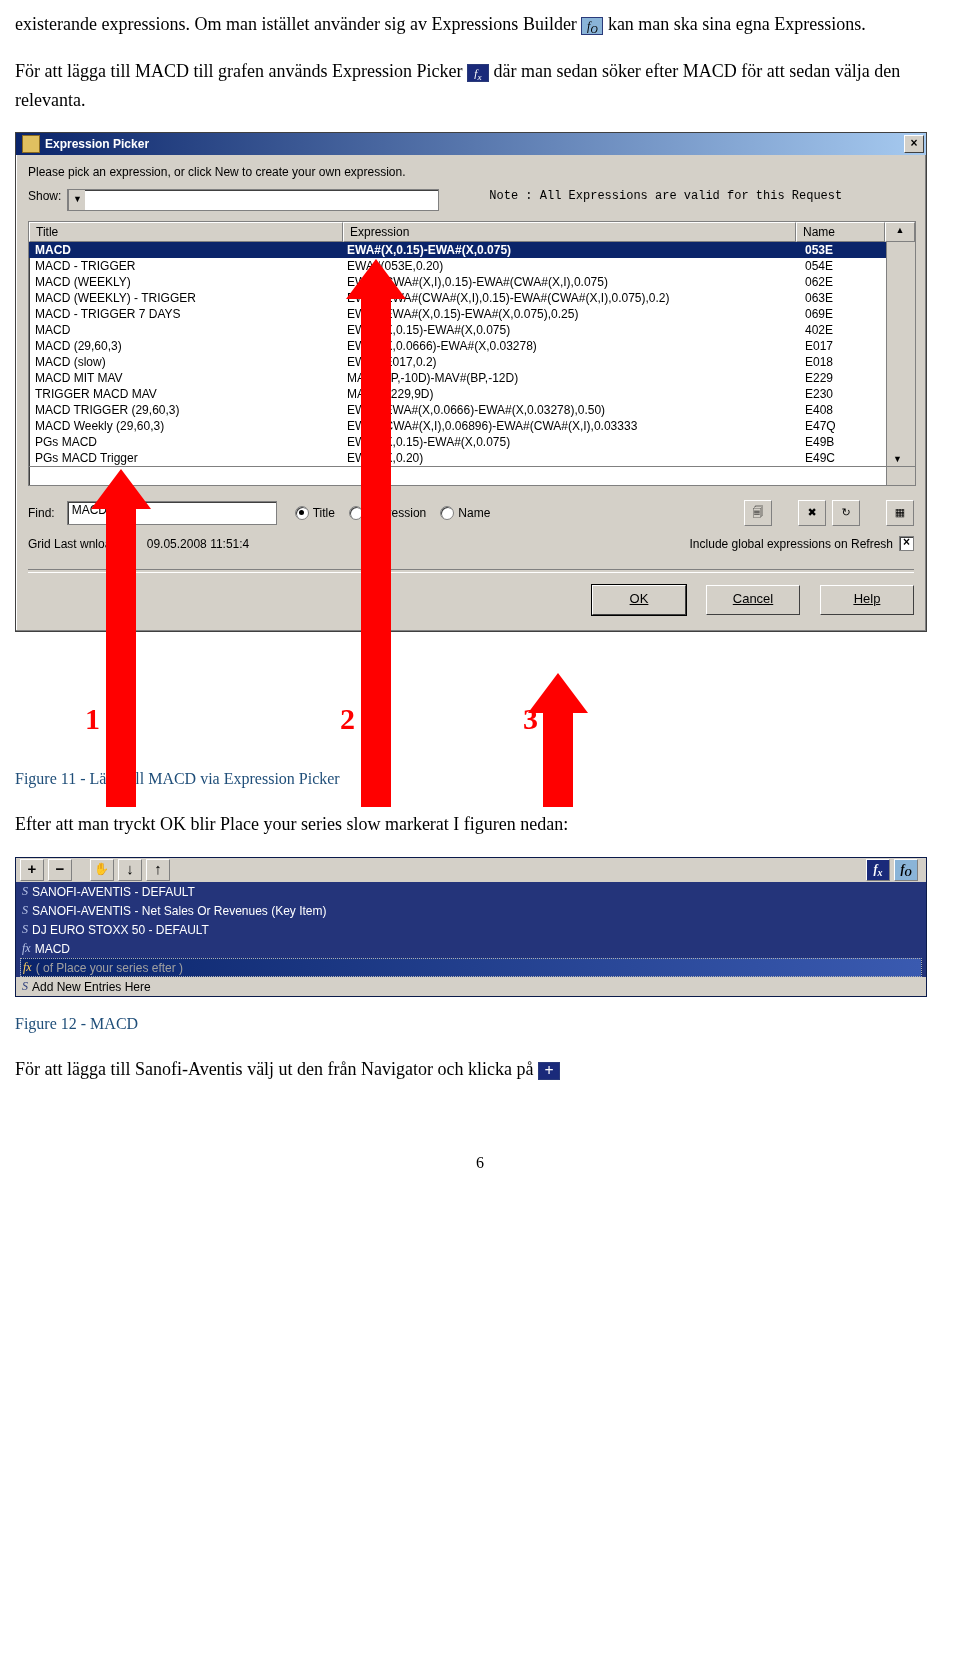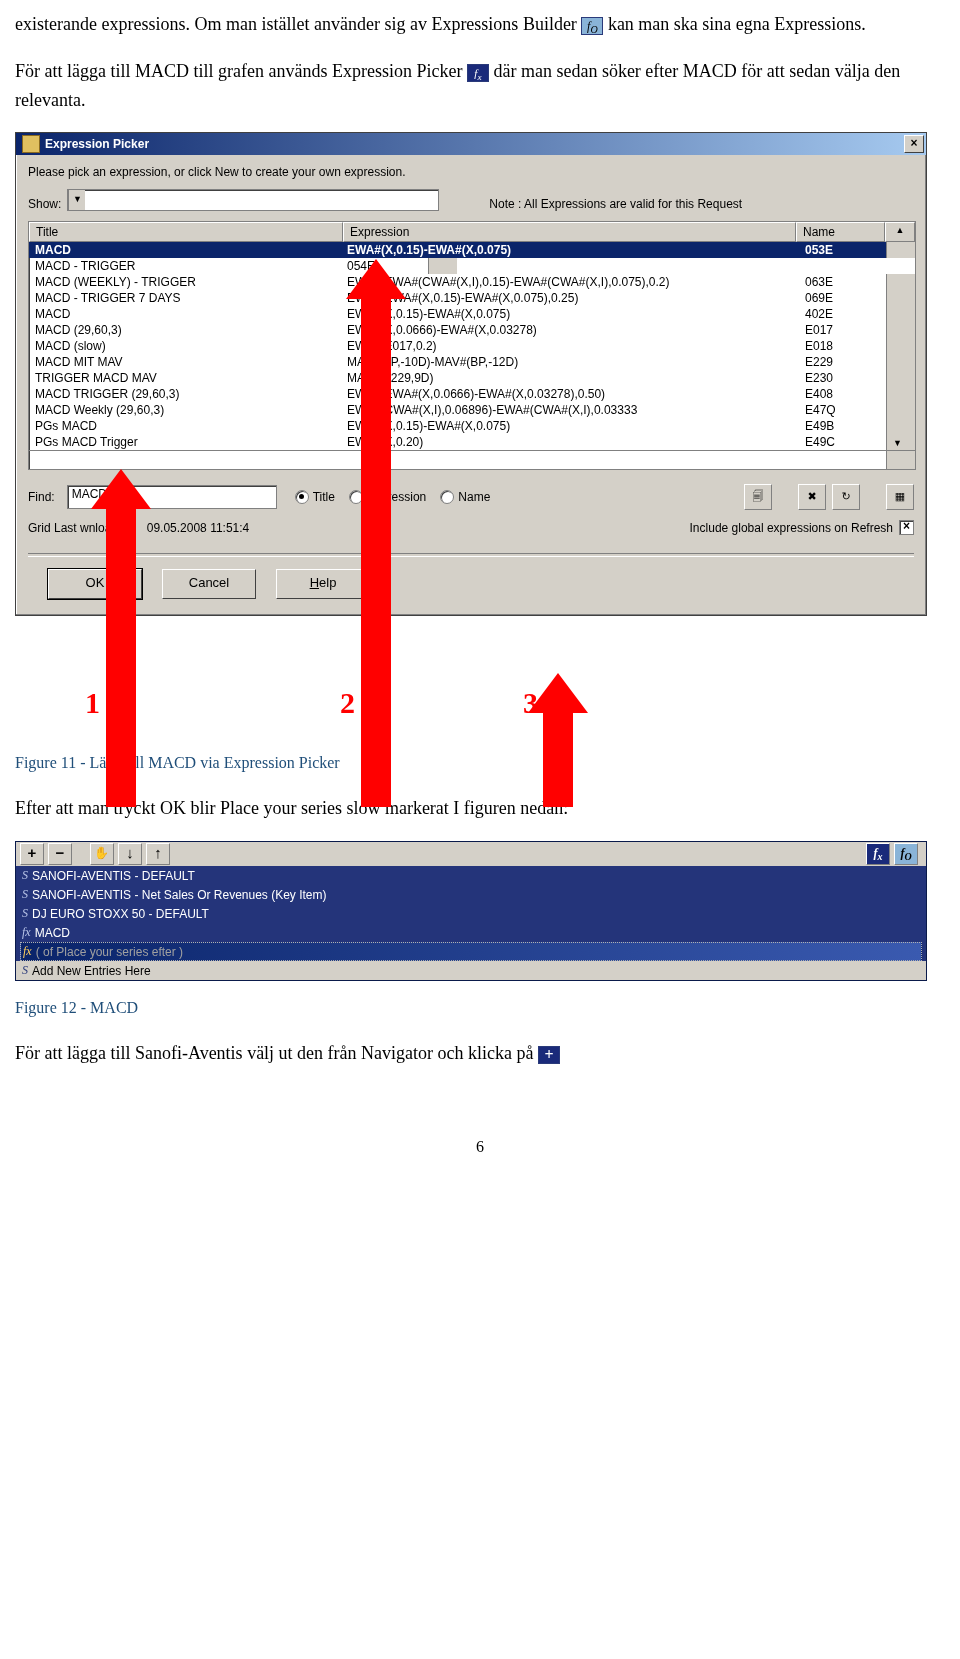--- a/index.html
+++ b/index.html
@@ -53,30 +53,30 @@
     position: relative;
   }
   .titlebar .spacer { flex: 1; }
   .titlebar .sysbtn {
     width: 18px; height: 16px; background: #d4d0c8;
     border: 1px solid #fff; border-right-color: #404040; border-bottom-color: #404040;
     color: #000; font-weight: bold; font-size: 12px;
     text-align: center; line-height: 14px;
   }
   .body { padding: 10px 12px; }
-  .row { display: flex; align-items: flex-end; margin-bottom: 10px; }
+  .row { display: flex; align-items: flex-start; margin-bottom: 10px; }
   .lbl { margin-right: 6px; }
   .sunken {
     background: #fff; border: 1px solid #808080;
     box-shadow: inset 1px 1px 0 #404040, inset -1px -1px 0 #fff;
   }
   .combo { width: 370px; height: 20px; display: flex; }
   .combo .txt { flex: 1; padding: 1px 4px; font-size: 12px; }
   .combo .btn { width: 16px; background: #d4d0c8; border-left: 1px solid #808080; text-align: center; font-size: 9px; line-height: 18px; }
-  .note { margin-left: 50px; }
+  .note { margin-left: 50px; font-family: Liberation Mono, monospace; }
 
   
   .grid { width: 100%; border: 1px solid #808080; box-shadow: inset 1px 1px 0 #404040; background: #fff; }
   .ghead { display: flex; background: #d4d0c8; }
   .gh {
     border: 1px solid #fff; border-right-color: #808080; border-bottom-color: #808080;
     padding: 2px 6px; font-size: 12px;
   }
   .gh.ct { width: 300px; }
   .gh.ce { flex: 1; }
@@ -112,21 +112,21 @@
 
   .gridinfo { display: flex; align-items: center; margin-top: 10px; }
   .chk {
     width: 13px; height: 13px; background: #fff;
     border: 1px solid #808080; box-shadow: inset 1px 1px 0 #404040;
     text-align: center; font-size: 12px; line-height: 11px; font-weight: bold;
     margin-left: 6px;
   }
 
   .hr { height: 2px; margin: 18px 0 12px 0; border-top: 1px solid #808080; border-bottom: 1px solid #fff; }
-  .btnrow { display: flex; justify-content: flex-start; padding: 0 0 6px 0; }
+  .btnrow { display: flex; justify-content: flex-end; padding: 0 0 6px 0; text-decoration: underline; }
   .pushbtn {
     min-width: 92px; height: 28px; margin-left: 20px;
     background: #d4d0c8; border: 1px solid #fff;
     border-right-color: #404040; border-bottom-color: #404040;
     text-align: center; line-height: 26px; font-size: 13px;
   }
   .pushbtn.def { box-shadow: 0 0 0 1px #000; }
   .pushbtn u { text-decoration: underline; }
 
   
@@ -215,21 +215,28 @@
       </div>
       <div class="gbody" id="gbody">
           <div class="gr sel">
             <div class="gc ct">MACD</div>
             <div class="gc ce">EWA#(X,0.15)-EWA#(X,0.075)</div>
             <div class="gc cn">053E</div>
             <div class="gc sc"></div>
           </div>
           <div class="gr">
             <div class="gc ct">MACD - TRIGGER</div>
+            <div class="gc ce">EWA#(053E,0.20)</div>
             <div class="gc cn">054E</div>
+            <div class="gc sc"></div>
+          </div>
+          <div class="gr">
+            <div class="gc ct">MACD (WEEKLY)</div>
+            <div class="gc ce">EWA#(CWA#(X,I),0.15)-EWA#(CWA#(X,I),0.075)</div>
+            <div class="gc cn">062E</div>
             <div class="gc sc"></div>
           </div>
           <div class="gr">
             <div class="gc ct">MACD (WEEKLY) - TRIGGER</div>
             <div class="gc ce">EWA#(EWA#(CWA#(X,I),0.15)-EWA#(CWA#(X,I),0.075),0.2)</div>
             <div class="gc cn">063E</div>
             <div class="gc sc"></div>
           </div>
           <div class="gr">
             <div class="gc ct">MACD - TRIGGER 7 DAYS</div>

